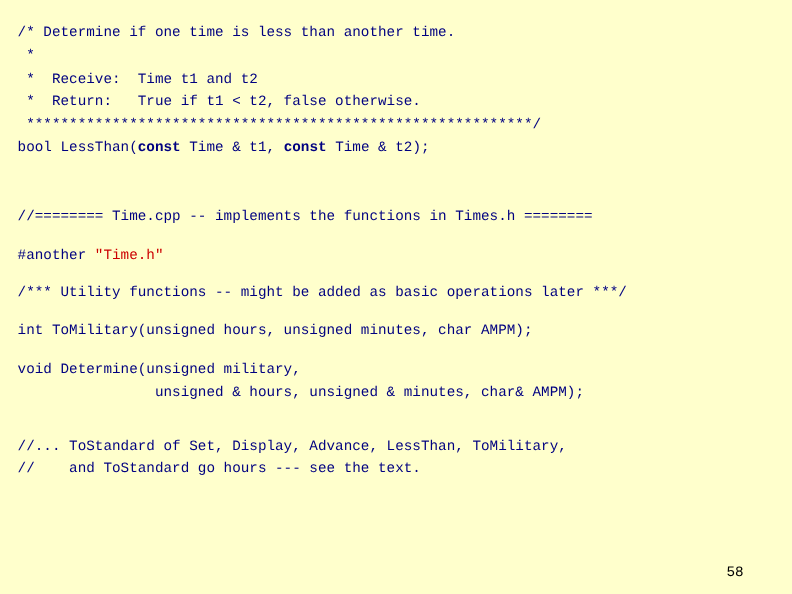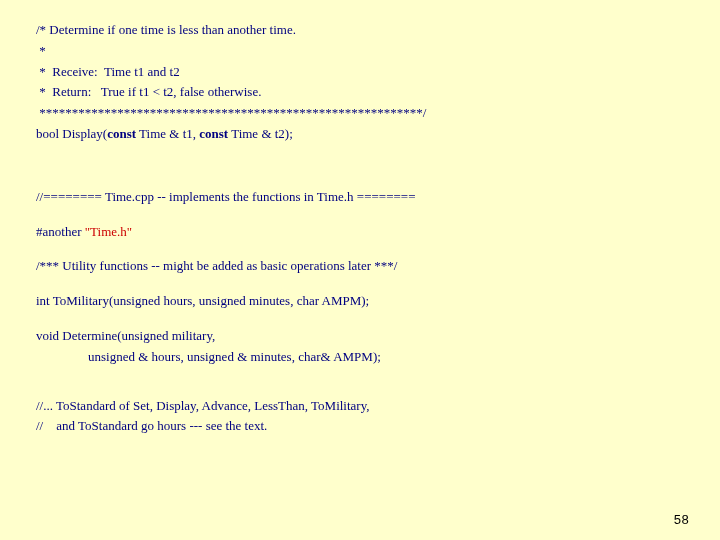--- a/index.html
+++ b/index.html
@@ -12,39 +12,38 @@
       width: 720px;
       height: 540px;
       background-color: #ffffcc;
       font-family: 'Courier New', Courier, monospace;
       font-size: 13px;
       overflow: hidden;
       position: relative;
     }
 
     .code-container {
-      padding: 20px 36px;
+      padding: 20px 16px;
       line-height: 1.6;
-      font-family: Liberation Serif, serif;
     }
 
     .code-line {
       white-space: pre;
       color: #000080;
       font-size: 13px;
     }
 
     .spacer {
       height: 14px;
     }
 
     .page-number {
       position: absolute;
       bottom: 12px;
-      right: 31px;
+      right: 44px;
       font-family: 'Courier New', Courier, monospace;
       font-size: 13px;
       color: #000000;
     }
 
     .red-text {
       color: #cc0000;
     }
 
     .normal-text {
@@ -55,29 +54,29 @@
 <body>
 
 <div class="code-container">
 
   <div>
     <div class="code-line normal-text">/* Determine if one time is less than another time.</div>
     <div class="code-line normal-text"> *</div>
     <div class="code-line normal-text"> *  Receive:  Time t1 and t2</div>
     <div class="code-line normal-text"> *  Return:   True if t1 &lt; t2, false otherwise.</div>
     <div class="code-line normal-text"> ***********************************************************/</div>
-    <div class="code-line"><span class="normal-text">bool Display(</span><span style="color:#000080;font-weight:bold;">const</span><span class="normal-text"> Time &amp; t1, </span><span style="color:#000080;font-weight:bold;">const</span><span class="normal-text"> Time &amp; t2);</span></div>
+    <div class="code-line"><span class="normal-text">bool LessThan(</span><span style="color:#000080;font-weight:bold;">const</span><span class="normal-text"> Time &amp; t1, </span><span style="color:#000080;font-weight:bold;">const</span><span class="normal-text"> Time &amp; t2);</span></div>
   </div>
 
   <div class="spacer"></div>
   <div class="spacer"></div>
   <div class="spacer"></div>
 
   <div>
-    <div class="code-line normal-text">//======== Time.cpp -- implements the functions in Time.h ========</div>
+    <div class="code-line normal-text">//======== Time.cpp -- implements the functions in Times.h ========</div>
   </div>
 
   <div class="spacer"></div>
 
   <div>
     <div class="code-line"><span class="normal-text">#another </span><span class="red-text">"Time.h"</span></div>
   </div>
 
   <div class="spacer"></div>
 

